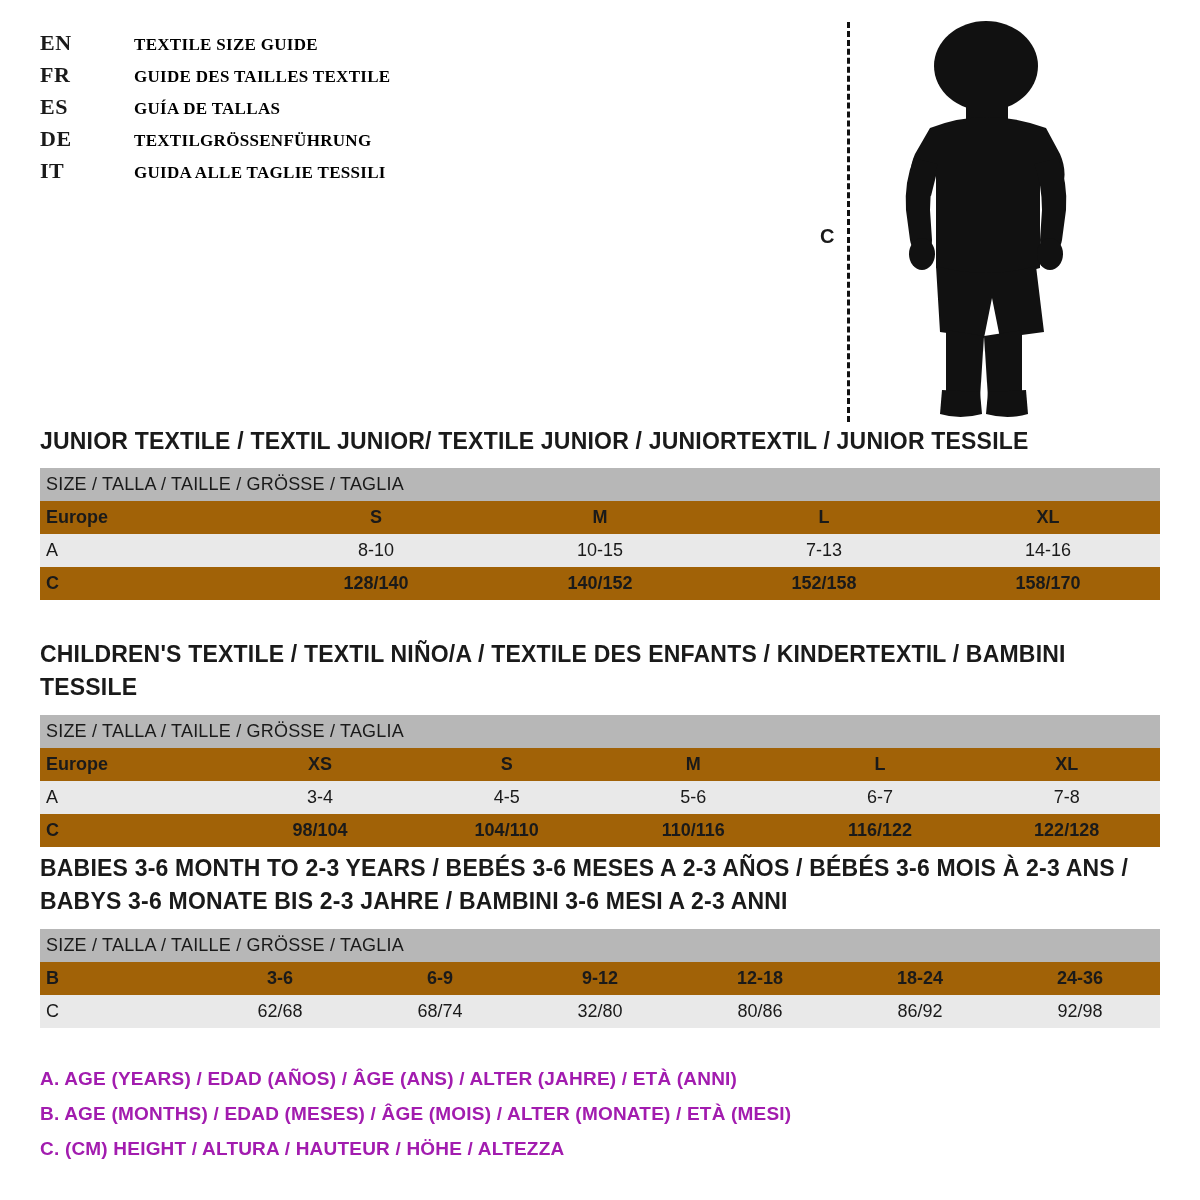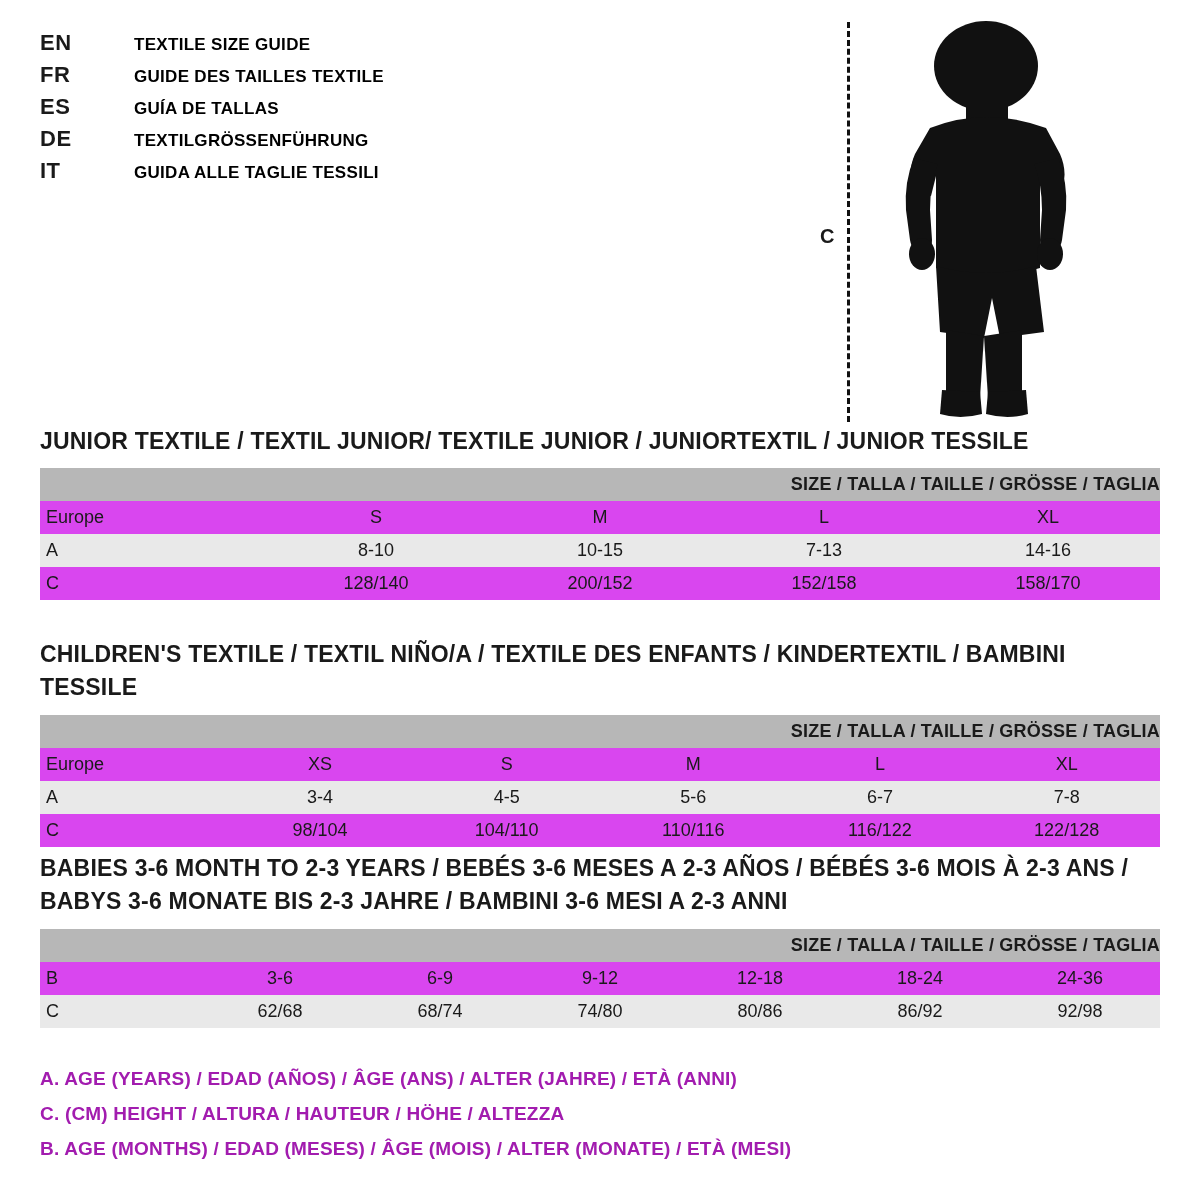--- a/index.html
+++ b/index.html
@@ -23,20 +23,21 @@
   .lang-block {
     position: absolute;
     left: 40px;
     top: 30px;
     width: 560px;
   }
   .lang-row {
     display: flex;
     align-items: baseline;
     margin-bottom: 6px;
+    font-family: Liberation Serif, serif;
   }
   .lang-code {
     width: 78px;
     flex: 0 0 78px;
     font-size: 22px;
     font-weight: 700;
     letter-spacing: .5px;
     color: #1a1a1a;
   }
   .lang-text {
@@ -105,28 +106,28 @@
     text-align: center;
     white-space: nowrap;
   }
   table.size-table td.label-col {
     text-align: left;
     padding-left: 6px;
     width: 185px;
   }
   tr.head-row td {
     background: #b7b7b7;
-    font-weight: 700;
-    text-align: right;
+    font-weight: 400;
+    text-align: left;
     padding-left: 6px;
     font-size: 18px;
     letter-spacing: .2px;
   }
   tr.grey-row td { background: #e9e9e9; }
-  tr.white-row td { background: #d946ef; }
+  tr.white-row td { background: #a16207; font-weight: bold; }
 
   
   .t-junior { width: 820px; }
   .t-junior td.label-col { width: 170px; }
 
   
   .legend {
     position: absolute;
     left: 40px;
     width: 1100px;
@@ -218,21 +219,21 @@
       <tr class="grey-row">
         <td class="label-col">A</td>
         <td>8-10</td>
         <td>10-15</td>
         <td>7-13</td>
         <td>14-16</td>
       </tr>
       <tr class="white-row">
         <td class="label-col">C</td>
         <td>128/140</td>
-        <td>200/152</td>
+        <td>140/152</td>
         <td>152/158</td>
         <td>158/170</td>
       </tr>
     </tbody>
       </table>
   </div>
 
   <div class="section" style="top: 638px;">
     <div class="section-title">CHILDREN'S TEXTILE / TEXTIL NIÑO/A / TEXTILE DES ENFANTS / KINDERTEXTIL / BAMBINI TESSILE</div>
     <table class="size-table">
@@ -281,28 +282,28 @@
         <td>6-9</td>
         <td>9-12</td>
         <td>12-18</td>
         <td>18-24</td>
         <td>24-36</td>
       </tr>
       <tr class="grey-row">
         <td class="label-col">C</td>
         <td>62/68</td>
         <td>68/74</td>
-        <td>74/80</td>
+        <td>32/80</td>
         <td>80/86</td>
         <td>86/92</td>
         <td>92/98</td>
       </tr>
     </tbody>
       </table>
   </div>
 
   <div class="legend" style="top: 1068px;">
     <div>A. AGE (YEARS) / EDAD (AÑOS) / ÂGE (ANS) / ALTER (JAHRE) / ETÀ (ANNI)</div>
+    <div>B. AGE (MONTHS) / EDAD (MESES) / ÂGE (MOIS) / ALTER (MONATE) / ETÀ (MESI)</div>
     <div>C. (cm) HEIGHT / ALTURA / HAUTEUR / HÖHE / ALTEZZA</div>
-    <div>B. AGE (MONTHS) / EDAD (MESES) / ÂGE (MOIS) / ALTER (MONATE) / ETÀ (MESI)</div>
   </div>
 
 </div>
 
 </body></html>

